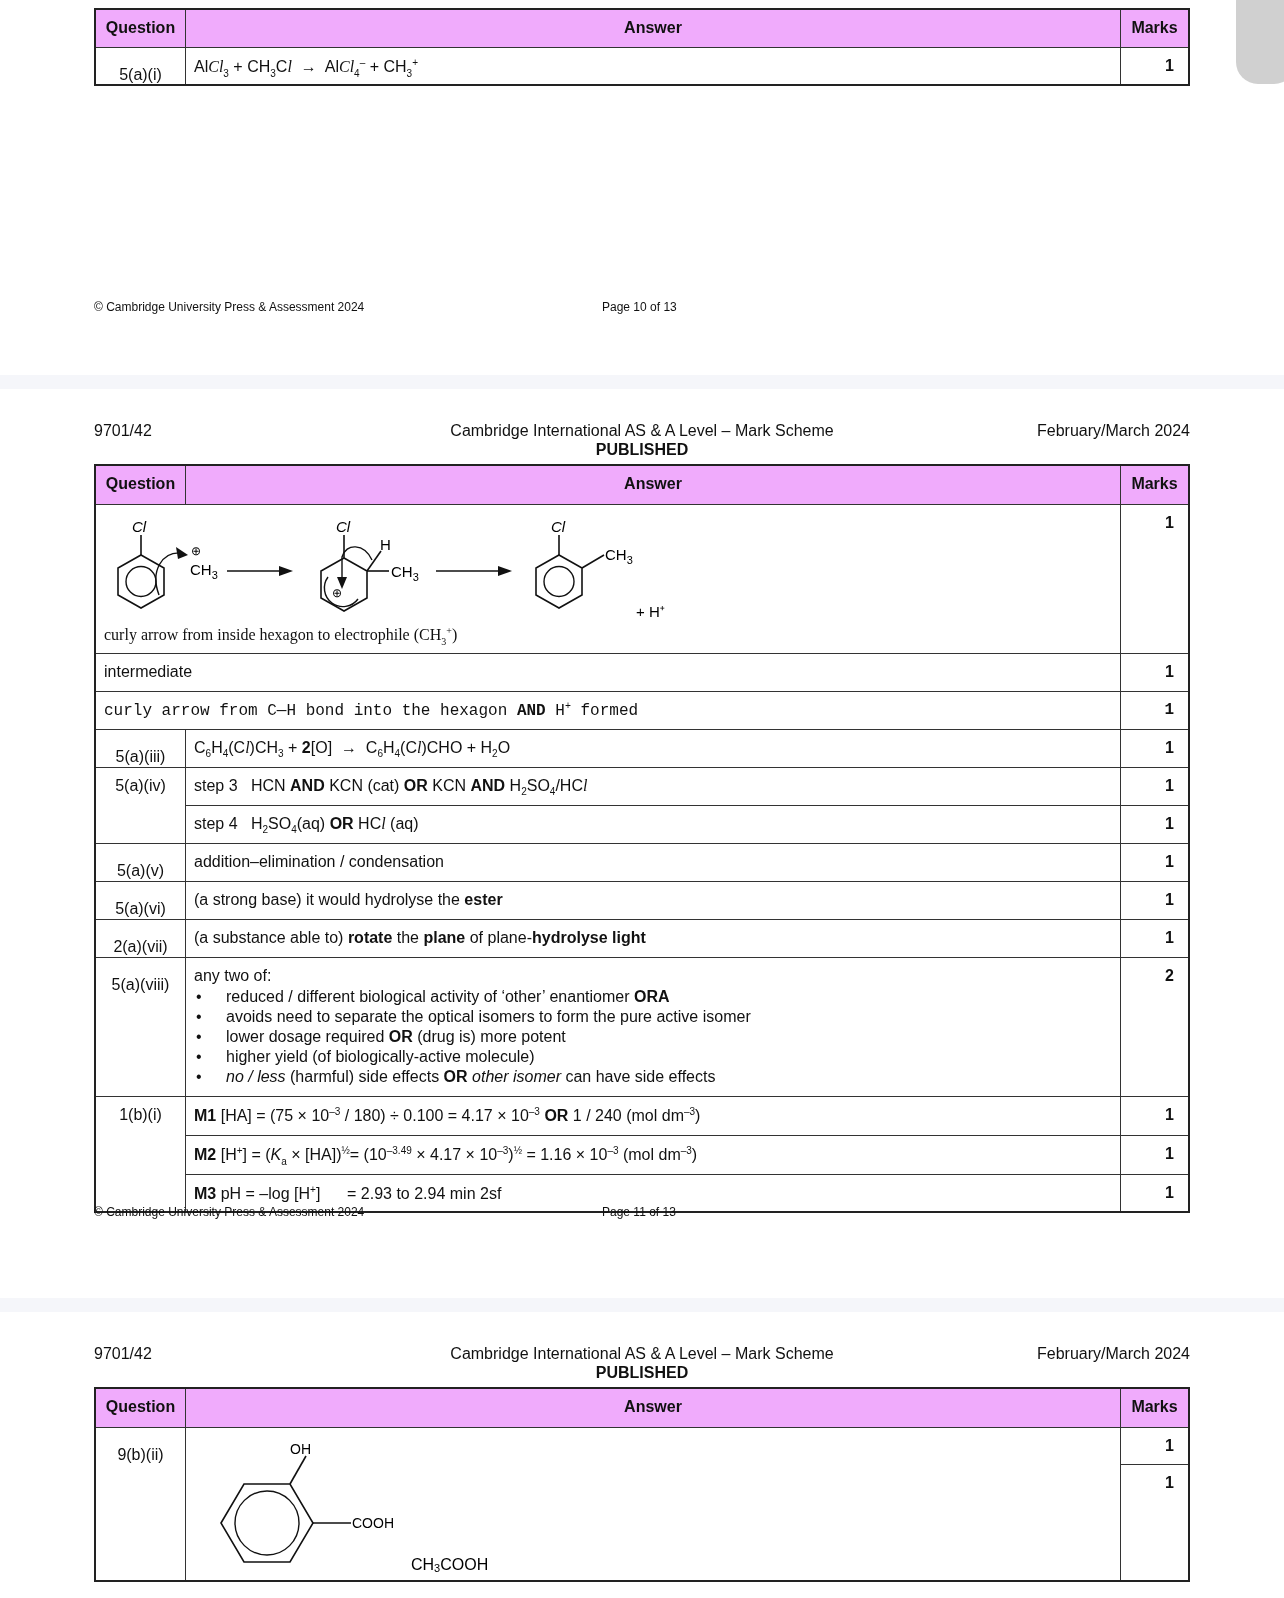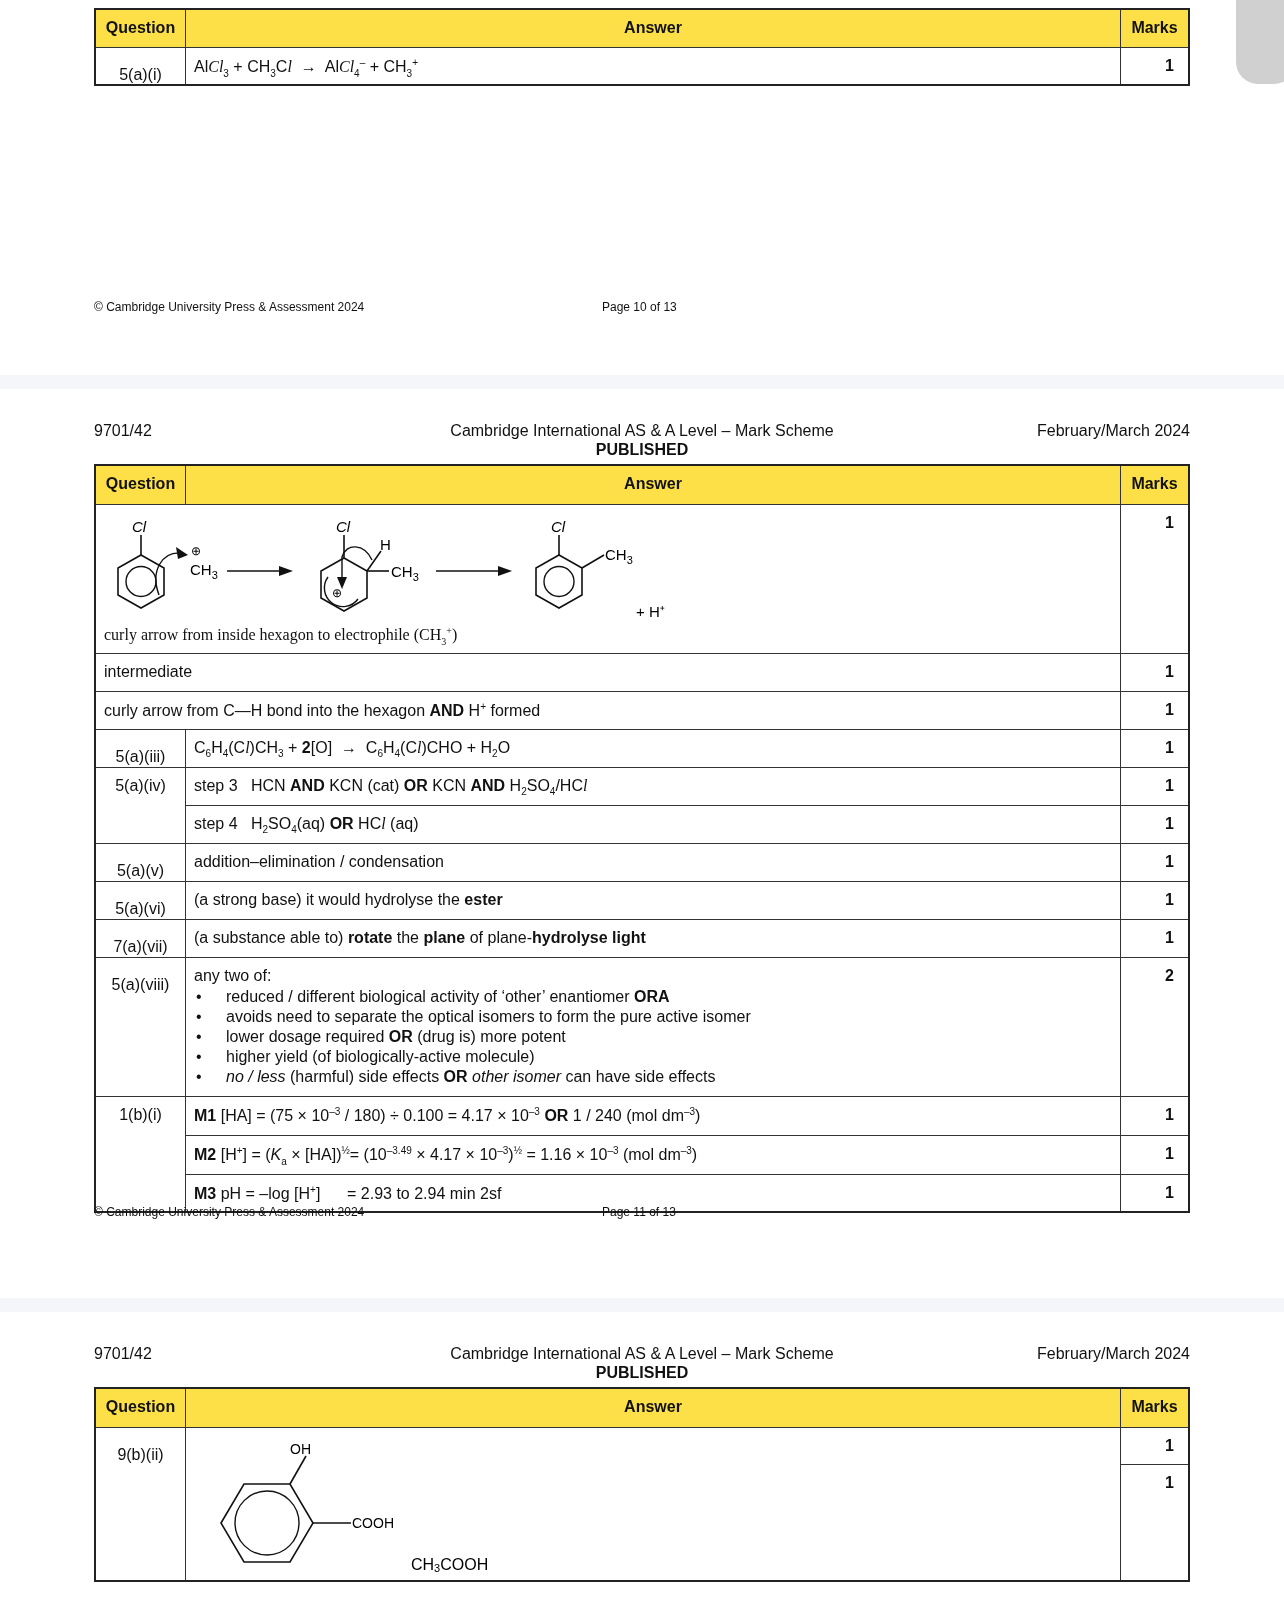--- a/index.html
+++ b/index.html
@@ -11,21 +11,21 @@
   .scroll-thumb {
     position:absolute; left:1236px; top:-20px; width:60px; height:104px;
     background:#d0d0d0; border-radius:22px;
   }
   .tbl { position:absolute; left:94px; width:1096px; border:2px solid #222; box-sizing:border-box; }
   .row { display:flex; border-top:1.5px solid #333; }
   .row:first-child { border-top:none; }
   .c-q { width:90px; flex:none; text-align:center; padding:18px 0 0 0; font-size:16px; border-right:1.5px solid #333; box-sizing:border-box; }
   .c-a { flex:1; padding:9px 8px 0 8px; font-size:16px; box-sizing:border-box; }
   .c-m { width:68px; flex:none; text-align:right; padding:9px 14px 0 0; font-size:16px; font-weight:bold; border-left:1.5px solid #333; box-sizing:border-box; }
-  .hdr { background:#fde047; }
+  .hdr { background:#f0abfc; }
   .hdr .c-q, .hdr .c-a, .hdr .c-m { font-weight:bold; text-align:center; padding:9px 0 0 0; }
   .hdr .c-m { padding-right:0; }
   .sub { display:flex; border-top:1.5px solid #333; }
   .group { display:flex; border-top:1.5px solid #333; }
   .group .gq { width:90px; flex:none; text-align:center; padding:9px 0 0 0; font-size:16px; border-right:1.5px solid #333; box-sizing:border-box; }
   .group .gbody { flex:1; display:flex; flex-direction:column; }
   .group .gbody .sub:first-child { border-top:none; }
   .group .gbody .c-a { }
   .footer { position:absolute; font-size:12px; }
   .pghead { position:absolute; font-size:16px; }
@@ -120,21 +120,21 @@
             <text x="540" y="112" font-size="15">+ H⁺</text>
           </svg>
           <div style="position:absolute; left:8px; top:120px; font-size:16px;font-family:Liberation Serif, serif;">curly arrow from inside hexagon to electrophile (CH<sub>3</sub><sup>+</sup>)</div>
         </div>
         <div class="c-m">1</div>
       </div>
       <div class="sub" style="height:37px;">
         <div class="c-a">intermediate</div>
         <div class="c-m">1</div>
       </div>
-      <div class="sub" style="height:37px;">
+      <div class="sub" style="height:37px;font-family:Liberation Mono, monospace;">
         <div class="c-a">curly arrow from C—H bond into the hexagon <b>AND</b> H<sup>+</sup> formed</div>
         <div class="c-m">1</div>
       </div>
     </div>
   </div>
 
   <div class="row" style="height:37px;">
     <div class="c-q">5(a)(iii)</div>
     <div class="c-a">C<sub>6</sub>H<sub>4</sub>(C<span class="it">l</span>)CH<sub>3</sub> + <b>2</b>[O] &nbsp;→&nbsp; C<sub>6</sub>H<sub>4</sub>(C<span class="it">l</span>)CHO + H<sub>2</sub>O</div>
     <div class="c-m">1</div>
@@ -158,21 +158,21 @@
     <div class="c-q">5(a)(v)</div>
     <div class="c-a">addition–elimination / condensation</div>
     <div class="c-m">1</div>
   </div>
   <div class="row" style="height:37px;">
     <div class="c-q">5(a)(vi)</div>
     <div class="c-a">(a strong base) it would hydrolyse the <b>ester</b></div>
     <div class="c-m">1</div>
   </div>
   <div class="row" style="height:37px;">
-    <div class="c-q">7(a)(vii)</div>
+    <div class="c-q">2(a)(vii)</div>
     <div class="c-a">(a substance able to) <b>rotate</b> the <b>plane</b> of plane-<b>hydrolyse light</b></div>
     <div class="c-m">1</div>
   </div>
 
   <div class="row" style="height:138px;">
     <div class="c-q">5(a)(viii)</div>
     <div class="c-a">
       <div>any two of:</div>
       <ul class="bul">
         <li>reduced / different biological activity of ‘other’ enantiomer <b>ORA</b></li>

